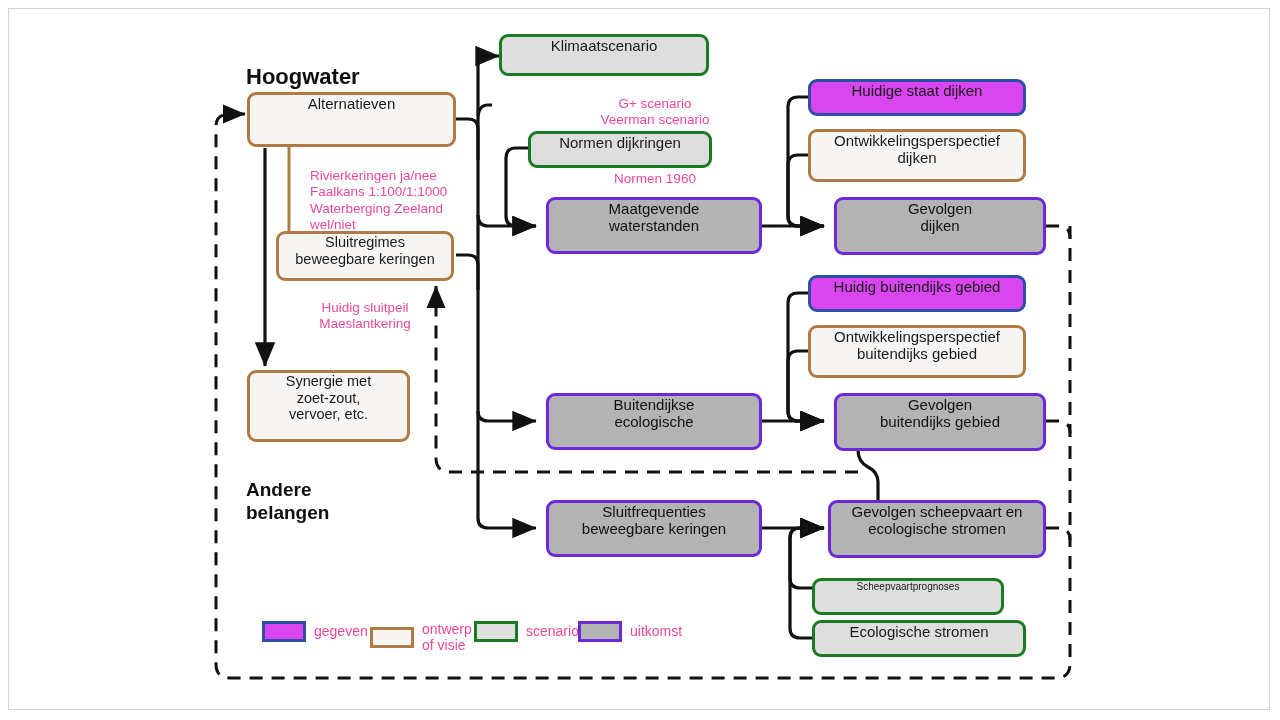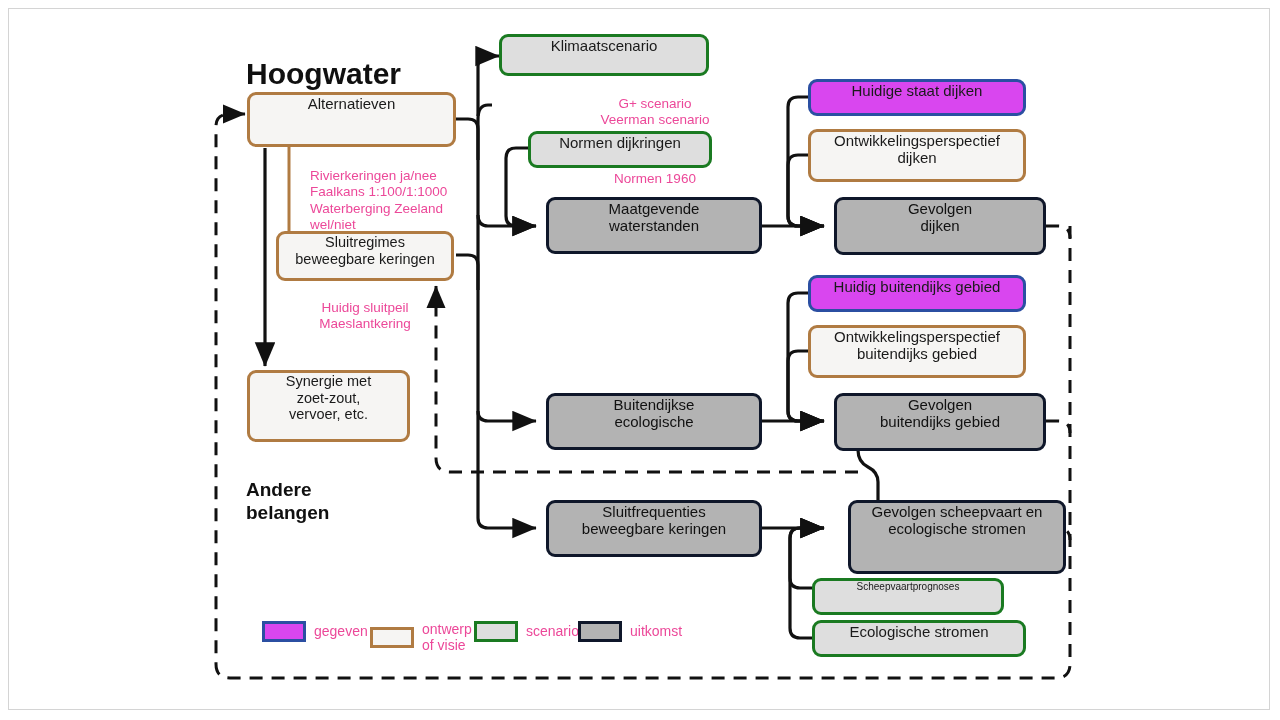--- a/index.html
+++ b/index.html
@@ -5,21 +5,21 @@
   html,body{margin:0;padding:0;background:#ffffff;}
   body{font-family:"Liberation Sans","DejaVu Sans",sans-serif;}
   #canvas{position:relative;width:1280px;height:720px;background:#ffffff;overflow:hidden;}
   #frame{position:absolute;left:8px;top:8px;width:1262px;height:702px;border:1px solid #d4d4d4;box-sizing:border-box;}
   svg#wires{position:absolute;left:0;top:0;width:1280px;height:720px;}
   .node{position:absolute;box-sizing:border-box;display:flex;align-items:flex-start;justify-content:center;text-align:center;line-height:1.15;border-radius:9px;}
   .node span{display:block;padding:0 6px;}
   .t-gegeven{background:#d946ef;border:3px solid #2B4FA2;color:#1a1a1a;}
   .t-ontwerp{background:#f6f5f3;border:3px solid #B07B42;color:#1a1a1a;}
   .t-scenario{background:#dedede;border:3px solid #1A7A21;color:#1a1a1a;}
-  .t-uitkomst{background:#b3b3b3;border:3px solid #0f172a;color:#111;}
+  .t-uitkomst{background:#b3b3b3;border:3px solid #6d28d9;color:#111;}
   .heading{position:absolute;font-weight:bold;color:#101010;line-height:1.2;}
   .note{position:absolute;color:#ec4899;text-align:center;line-height:1.2;}
   .note.left{text-align:left;}
   .legend{position:absolute;display:flex;align-items:center;}
   .swatch{width:44px;height:21px;box-sizing:border-box;margin-right:8px;}
   .legend-label{color:#ec4899;line-height:1.1;}
 </style>
 </head>
 <body>
 
@@ -86,21 +86,21 @@
       <path d="M436,298 L436,286" marker-end="url(#arrowS)"></path>
     </g>
 
     <g fill="none" stroke="#111111" stroke-width="3" stroke-dasharray="13 9">
       <path d="M1046,226 L1058,226 Q1070,226 1070,238"></path>
       <path d="M1046,421 L1058,421 Q1070,421 1070,433"></path>
       <path d="M1046,528 L1058,528 Q1070,528 1070,540"></path>
     </g>
   </svg>
 
-  <div class="heading" style="left:246px;top:56px;font-size:30px;">
+  <div class="heading" style="left:246px;top:64px;font-size:22px;">
     <span>Hoogwater</span>
   </div>
 
   <div class="heading" style="left:246px;top:456px;font-size:19px;white-space:pre-line;">
     <span>Andere
 belangen</span>
   </div>
 
   <div class="node t-ontwerp" style="left:247px;top:92px;width:209px;height:55px;font-size:15px;">
     <span style="white-space:pre-line;">Alternatieven</span>
@@ -182,21 +182,21 @@
   <div class="node t-ontwerp" style="left:808px;top:325px;width:218px;height:53px;font-size:15px;">
     <span style="white-space:pre-line;">Ontwikkelingsperspectief
 buitendijks gebied</span>
   </div>
 
   <div class="node t-uitkomst" style="left:834px;top:393px;width:212px;height:58px;font-size:15px;">
     <span style="white-space:pre-line;">Gevolgen
 buitendijks gebied</span>
   </div>
 
-  <div class="node t-uitkomst" style="left:828px;top:500px;width:218px;height:74px;font-size:15px;margin-left:20px;">
+  <div class="node t-uitkomst" style="left:828px;top:500px;width:218px;height:58px;font-size:15px;">
     <span style="white-space:pre-line;">Gevolgen scheepvaart en
 ecologische stromen</span>
   </div>
 
   <div class="node t-scenario" style="left:812px;top:578px;width:192px;height:37px;font-size:10px;">
     <span>Scheepvaartprognoses</span>
   </div>
 
   <div class="node t-scenario" style="left:812px;top:620px;width:214px;height:37px;font-size:15px;">
     <span>Ecologische stromen</span>

